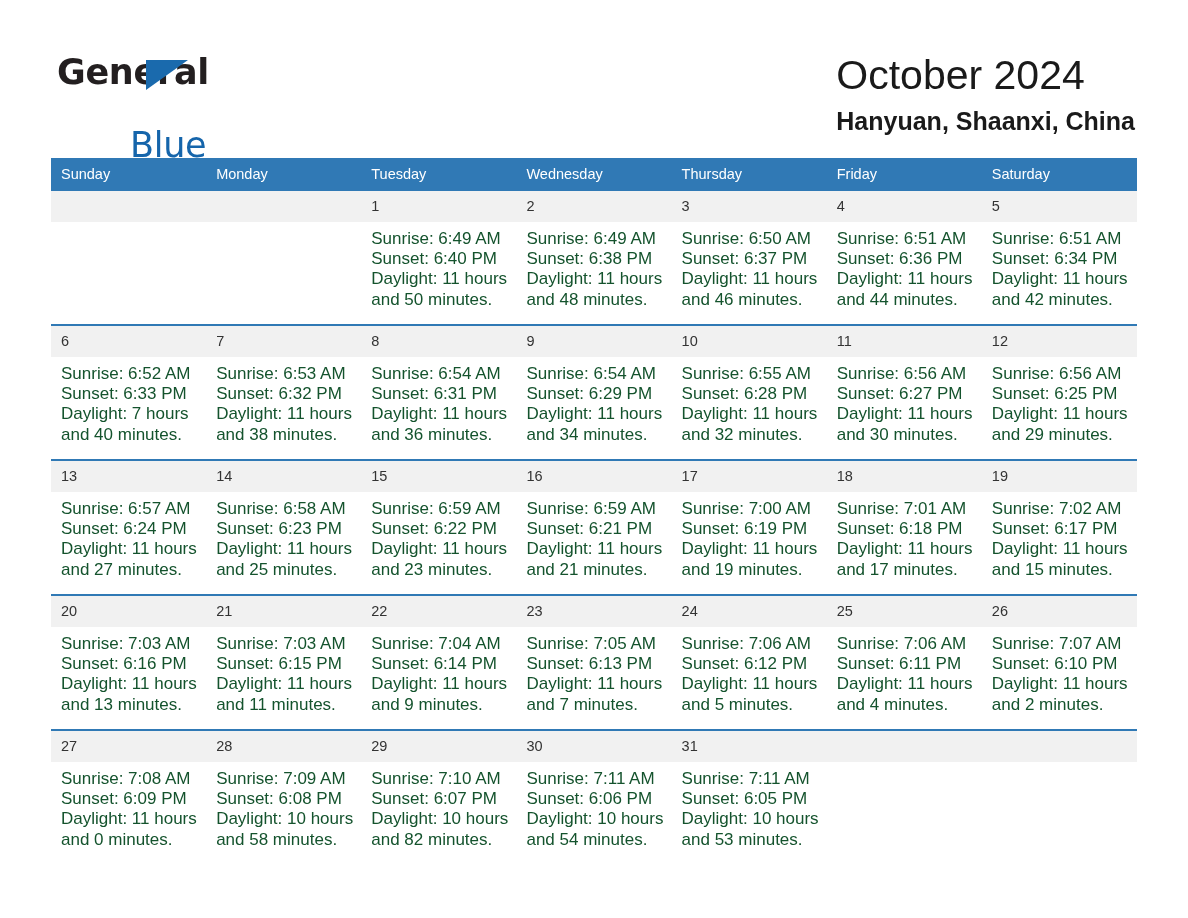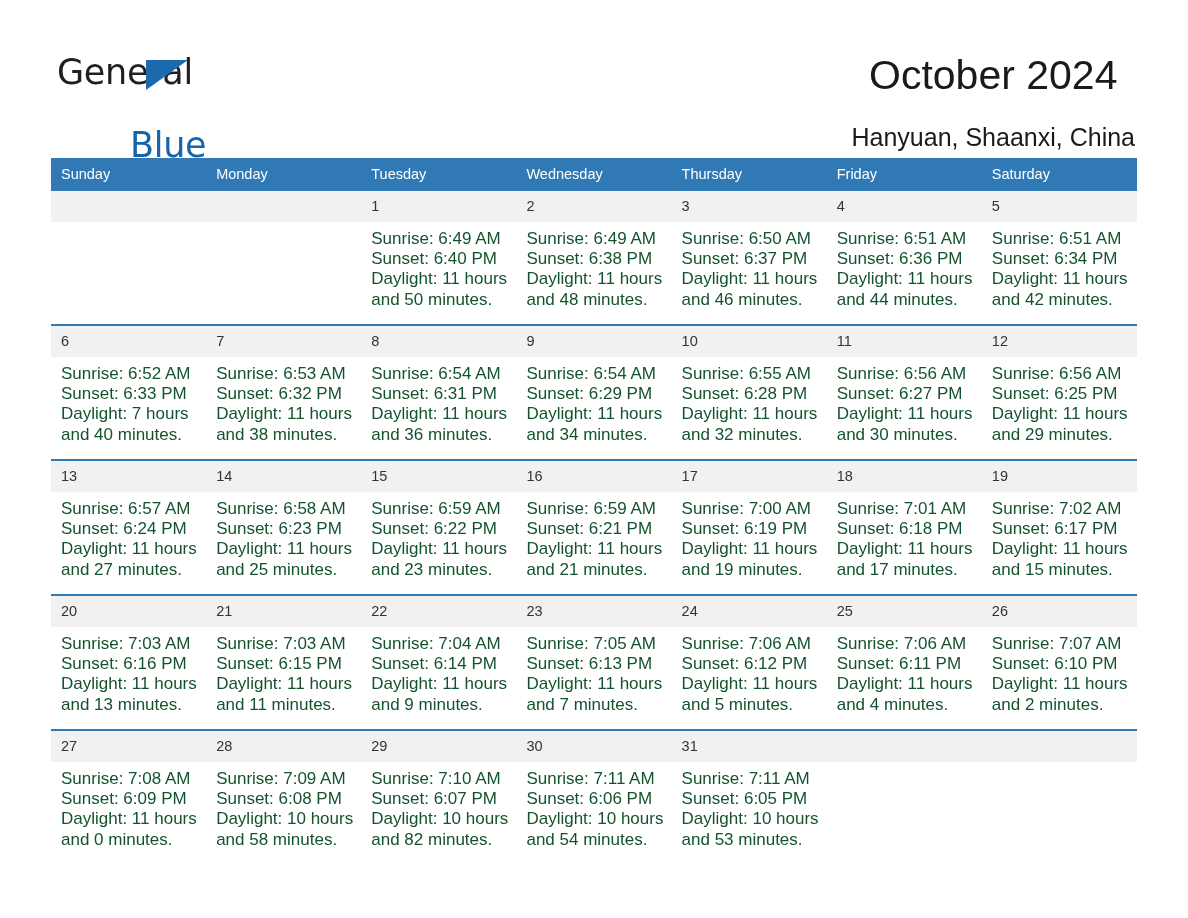--- a/index.html
+++ b/index.html
@@ -35,21 +35,21 @@
     width: 300px;
     height: 75px;
   }
   .logo-general {
     position: absolute;
     left: 0; top: 0;
     font-size: 35px;
     letter-spacing: -0.3px;
     color: #231f20;
     font-family: "DejaVu Sans", sans-serif;
-    font-weight: 400;
+    font-weight: 700;
     line-height: 40px;
   }
   .logo-triangle {
     position: absolute;
     left: 89px;
     top: 8px;
     width: 0;
     height: 0;
     border-top: 30px solid #1a6aad;
     border-right: 42px solid transparent;
@@ -63,35 +63,35 @@
     color: #1565ab;
     font-family: "DejaVu Sans", sans-serif;
     font-weight: 400;
     line-height: 40px;
     margin-top: 40px;
   }
   .title-block {
     position: absolute;
     right: 53px;
     top: 50px;
-    text-align: center;
+    text-align: left;
   }
   .month-title {
     font-size: 41px;
     font-weight: 400;
     color: #1a1a1a;
     line-height: 50px;
     white-space: nowrap;
   }
   .location-title {
     font-size: 25px;
-    font-weight: 400;
+    font-weight: 700;
     color: #1a1a1a;
     line-height: 34px;
-    margin-top: 20px;
+    margin-top: 4px;
     white-space: nowrap;
   }
 
   
   .calendar {
     position: absolute;
     left: 51px;
     top: 158px;
     width: 1086px;
   }

